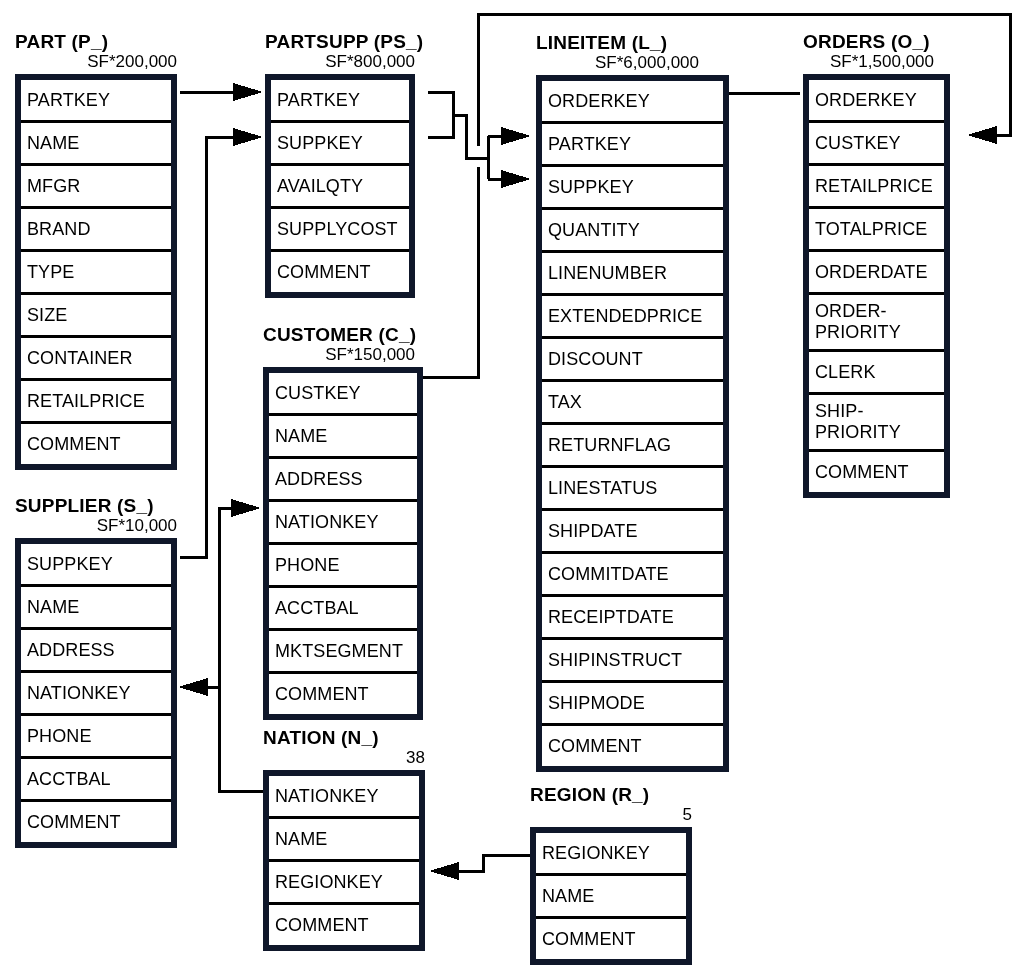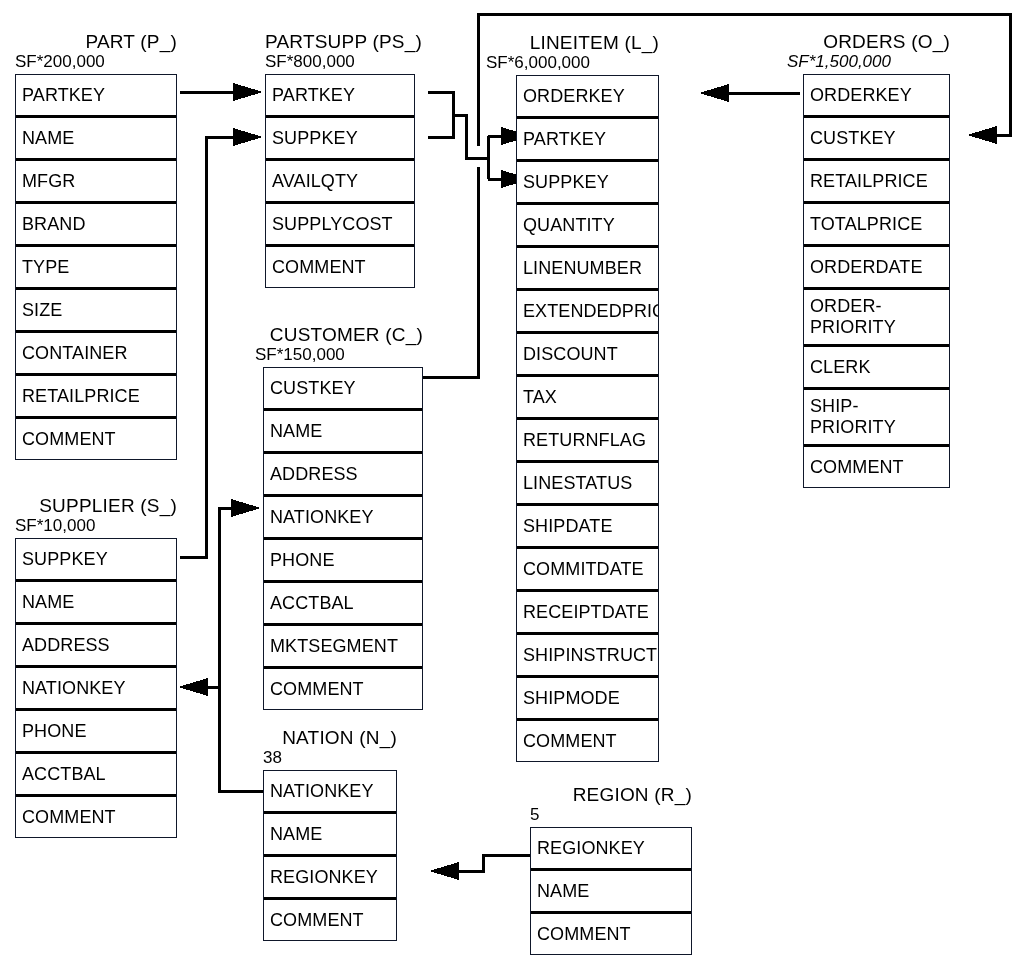--- a/index.html
+++ b/index.html
@@ -3,31 +3,31 @@
 <meta charset="utf-8">
 <style>
   html,body { margin:0; padding:0; background:#fff; }
   .canvas {
     position:relative; width:1025px; height:966px; background:#ffffff;
     font-family:"Liberation Sans", sans-serif; color:#000; overflow:hidden;
   }
   svg.wires { position:absolute; left:0; top:0; width:1025px; height:966px; }
   .tbl { position:absolute; }
   .tbl-name {
-    font-weight:normal; font-size:19px; line-height:20px; height:20px;
-    text-align:right; white-space:nowrap; letter-spacing:0.2px;
+    font-weight:bold; font-size:19px; line-height:20px; height:20px;
+    text-align:left; white-space:nowrap; letter-spacing:0.2px;
   }
   .tbl-card {
-    font-size:17px; line-height:20px; height:20px; text-align:left;
+    font-size:17px; line-height:20px; height:20px; text-align:right;
     margin-bottom:2px; white-space:nowrap;
   }
   .tbl-lineitem .tbl-card { transform:translateX(-30px); }
-  .tbl-orders  .tbl-card { transform:translateX(-16px);font-style:italic; }
+  .tbl-orders  .tbl-card { transform:translateX(-16px); }
   .tbl-customer .tbl-card { transform:translateX(-8px); }
-  .tbl-rows { border:1px solid #0f172a; background:#fff; }
+  .tbl-rows { border:6px solid #0f172a; background:#fff; }
   .row {
     height:40px; border-bottom:3px solid #000; display:flex; align-items:center;
     padding-left:6px; font-size:18px; line-height:21px; white-space:pre-line;
     overflow:hidden; letter-spacing:0.1px;
   }
   .row:last-child { border-bottom:none; }
   .row.tall { height:54px; }
 </style>
 </head>
 <body>
@@ -97,21 +97,21 @@
     <div class="tbl-card">SF*800,000</div>
     <div class="tbl-rows">
         <div class="row"><span>PARTKEY</span></div>
         <div class="row"><span>SUPPKEY</span></div>
         <div class="row"><span>AVAILQTY</span></div>
         <div class="row"><span>SUPPLYCOST</span></div>
         <div class="row"><span>COMMENT</span></div>
       </div>
   </div>
 
-  <div class="tbl tbl-lineitem" style="left:516px; top:33px; width:143px;">
+  <div class="tbl tbl-lineitem" style="left:536px; top:33px; width:193px;">
     <div class="tbl-name">LINEITEM (L_)</div>
     <div class="tbl-card">SF*6,000,000</div>
     <div class="tbl-rows">
         <div class="row"><span>ORDERKEY</span></div>
         <div class="row"><span>PARTKEY</span></div>
         <div class="row"><span>SUPPKEY</span></div>
         <div class="row"><span>QUANTITY</span></div>
         <div class="row"><span>LINENUMBER</span></div>
         <div class="row"><span>EXTENDEDPRICE</span></div>
         <div class="row"><span>DISCOUNT</span></div>
@@ -167,21 +167,21 @@
         <div class="row"><span>SUPPKEY</span></div>
         <div class="row"><span>NAME</span></div>
         <div class="row"><span>ADDRESS</span></div>
         <div class="row"><span>NATIONKEY</span></div>
         <div class="row"><span>PHONE</span></div>
         <div class="row"><span>ACCTBAL</span></div>
         <div class="row"><span>COMMENT</span></div>
       </div>
   </div>
 
-  <div class="tbl tbl-nation" style="left:263px; top:728px; width:134px;">
+  <div class="tbl tbl-nation" style="left:263px; top:728px; width:162px;">
     <div class="tbl-name">NATION (N_)</div>
     <div class="tbl-card">38</div>
     <div class="tbl-rows">
         <div class="row"><span>NATIONKEY</span></div>
         <div class="row"><span>NAME</span></div>
         <div class="row"><span>REGIONKEY</span></div>
         <div class="row"><span>COMMENT</span></div>
       </div>
   </div>
 

